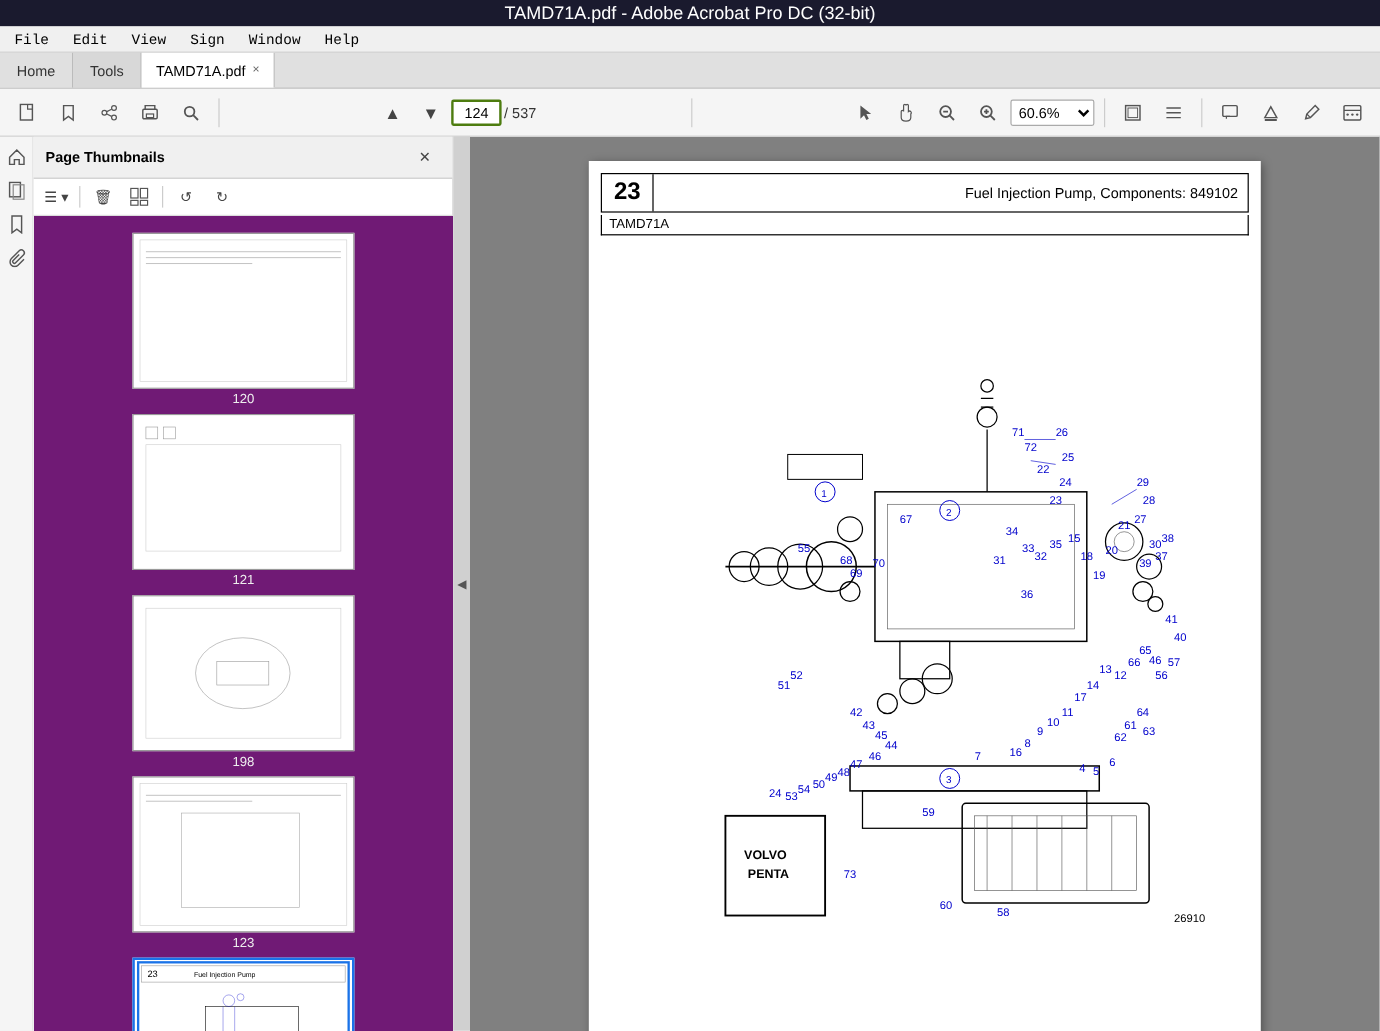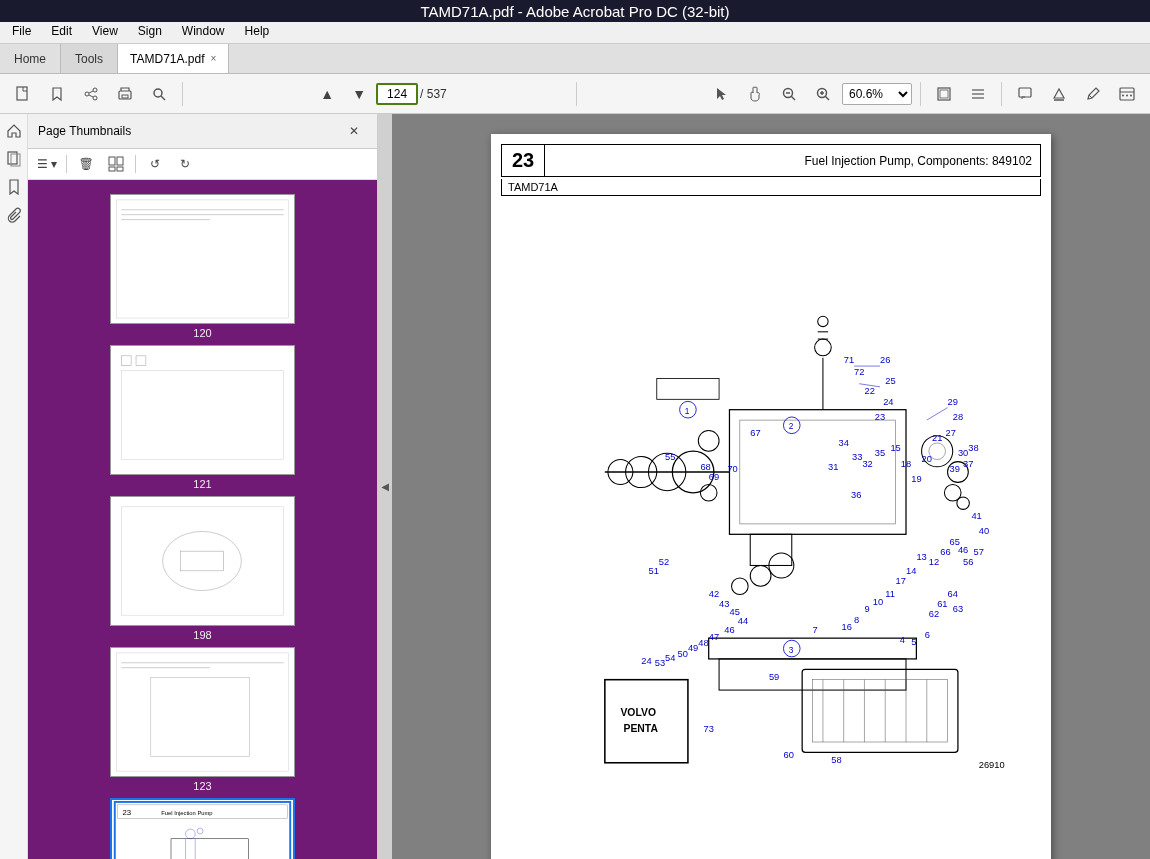--- a/index.html
+++ b/index.html
@@ -14,25 +14,26 @@
       display: flex;
       align-items: center;
       height: 22px;
     }
     #titlebar span { flex: 1; text-align: center; }
 
     
     #menubar {
       background: #f0f0f0;
       display: flex;
-      align-items: flex-start;
+      align-items: flex-end;
       height: 22px;
       border-bottom: 1px solid #ccc;
       padding: 0 4px;
       gap: 4px;
+      font-family: Liberation Mono, monospace;
     }
     .menu-item {
       padding: 2px 8px;
       cursor: pointer;
       font-size: 12px;
     }
 
     
     #tabbar {
       background: #e0e0e0;
@@ -146,21 +147,21 @@
       flex-shrink: 0;
     }
     #sidebar-header {
       background: #f0f0f0;
       padding: 6px 10px;
       border-bottom: 1px solid #ccc;
       display: flex;
       align-items: center;
       justify-content: space-between;
     }
-    #sidebar-header span { font-size: 12px; font-weight: normal; }
+    #sidebar-header span { font-size: 12px; font-weight: bold; }
     #sidebar-toolbar {
       padding: 4px 6px;
       display: flex;
       align-items: center;
       gap: 4px;
       border-bottom: 1px solid #ddd;
     }
     .sb-btn {
       width: 26px;
       height: 22px;

